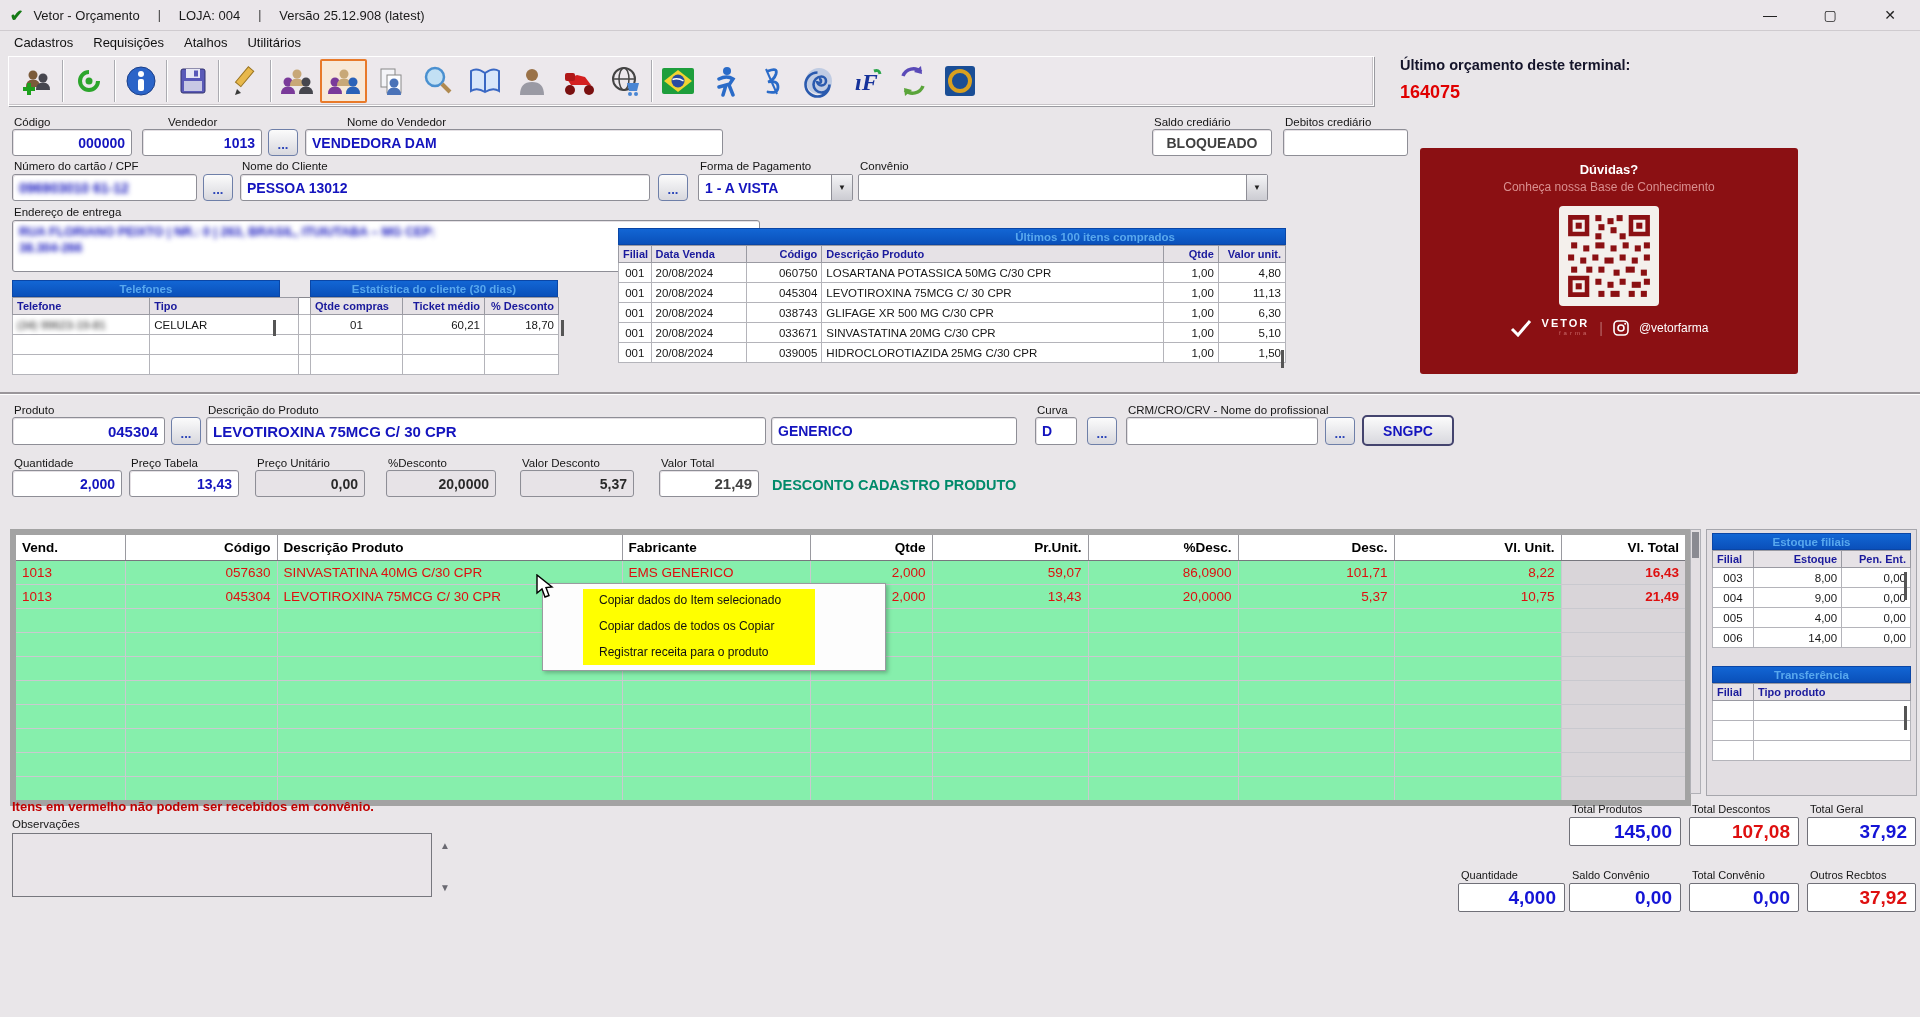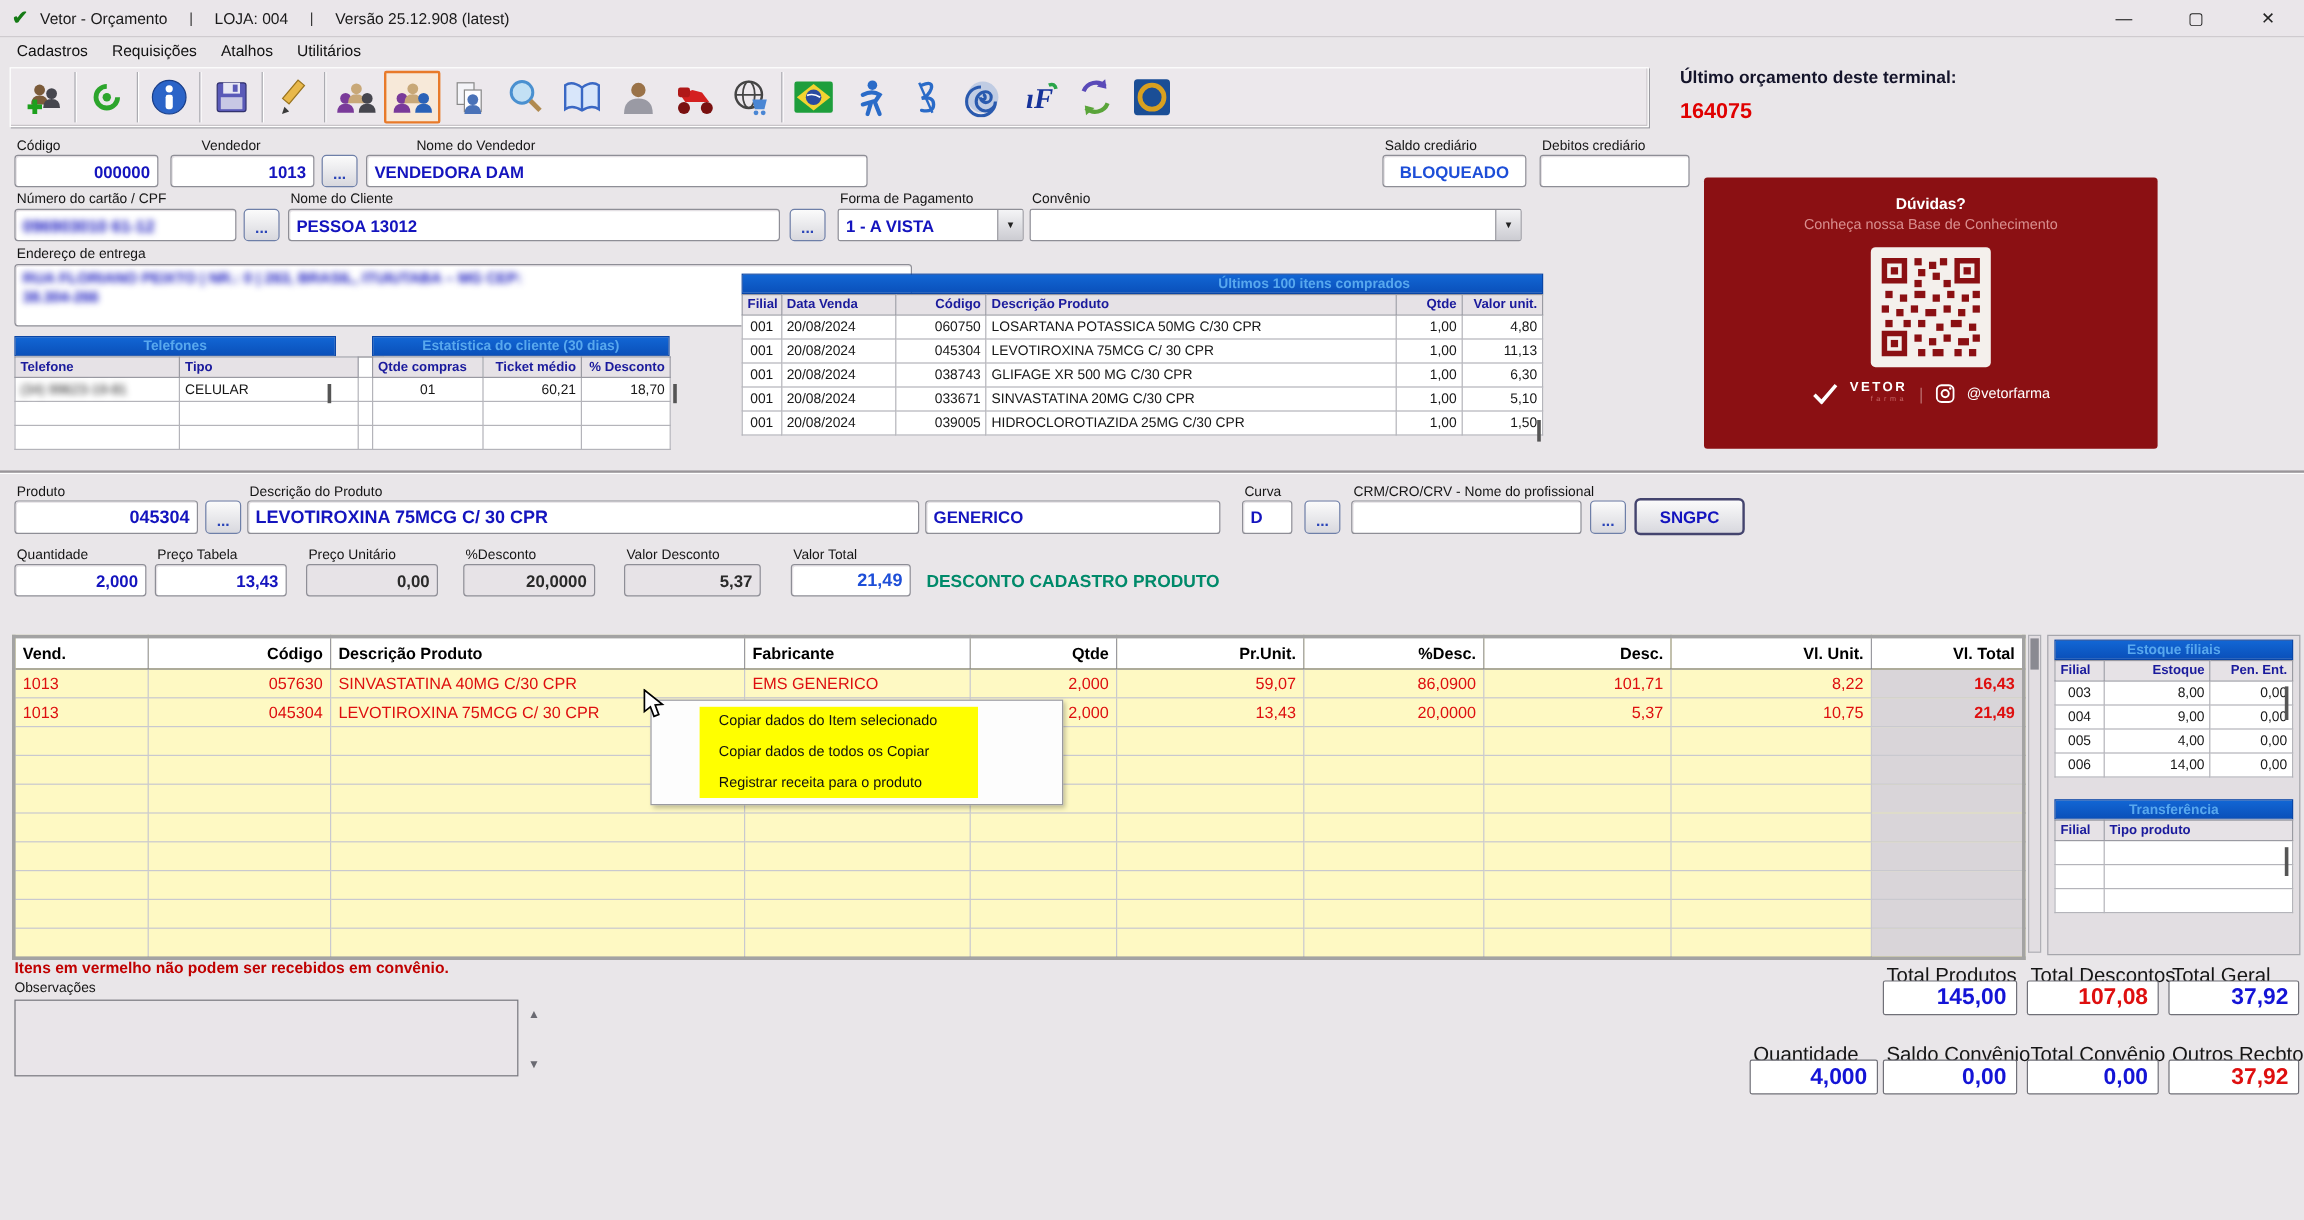--- a/index.html
+++ b/index.html
@@ -2,50 +2,50 @@
 <html><head>
 <meta charset="utf-8">
 <style>
   html,body{margin:0;padding:0;background:#BDBDBD;}
   #app{position:relative;width:1920px;height:1017px;background:#E9E6E9;font-family:"Liberation Sans",sans-serif;overflow:hidden;color:#111;}
   .abs{position:absolute;}
   .lbl{position:absolute;font-size:11.5px;color:#151515;white-space:nowrap;}
   .box{position:absolute;background:#fff;border:1px solid #8E8E96;border-radius:3px;display:flex;align-items:center;padding:0 6px;font-weight:bold;font-size:14px;color:#1414BE;white-space:nowrap;box-sizing:border-box;box-shadow:inset 1px 1px 0 #E4E0E4;}
   .box.ra{justify-content:flex-end;}
   .box.gray{background:#E7E3E7;color:#2A2A2A;}
-  .box.red{color:#1d4ed8;}
+  .box.red{color:#404040;}
   .dots{position:absolute;background:linear-gradient(#FBFBFB,#D8D8DE);border:1px solid #6E7FA8;border-radius:4px;color:#2A44B8;font-weight:bold;font-size:13px;display:flex;align-items:flex-end;justify-content:center;cursor:pointer;box-sizing:border-box;padding-bottom:3px;}
   .combo{position:absolute;background:#fff;border:1px solid #8E8E96;border-radius:2px;display:flex;align-items:center;box-sizing:border-box;font-weight:bold;font-size:14px;color:#1414BE;}
   .combo .val{flex:1;padding:0 6px;overflow:hidden;white-space:nowrap;}
   .combo .arr{width:20px;align-self:stretch;background:linear-gradient(#F4F4F6,#CUCCD2,#CCCCD2);background:linear-gradient(#F4F4F6,#CCCCD2);border-left:1px solid #8E8E96;display:flex;align-items:center;justify-content:center;font-size:8px;color:#222;}
   .bluebar{position:absolute;background:linear-gradient(#1266D4,#0A50BA);color:#58A8EE;font-weight:bold;font-size:11.5px;display:flex;align-items:center;justify-content:center;border:1px solid #0A46A6;box-sizing:border-box;white-space:nowrap;}
   table.mini{position:absolute;border-collapse:collapse;table-layout:fixed;background:#fff;border:1px solid #88888F;}
   table.mini th{background:#E6E2E6;color:#1A1A9C;font-size:11px;font-weight:bold;border:1px solid #9A9AA2;padding:1px 4px;white-space:nowrap;overflow:hidden;text-align:left;height:14px;}
   table.mini td{font-size:11.5px;color:#161616;border:1px solid #B4B4BA;padding:0 4px;height:19px;white-space:nowrap;overflow:hidden;}
   .scrollthumb{position:absolute;width:3px;background:#555;}
-  table.main{position:absolute;border-collapse:collapse;table-layout:fixed;background:#fef9c3;border:3px solid #a3a3a3;}
+  table.main{position:absolute;border-collapse:collapse;table-layout:fixed;background:#86efac;border:6px solid #a3a3a3;}
   table.main th{background:#fff;color:#000;font-size:13.5px;font-weight:bold;border-right:1px solid #9A9AA0;border-bottom:1px solid #77777E;padding:3px 6px;height:19px;white-space:nowrap;overflow:hidden;text-align:left;}
   table.main td{font-size:13.5px;color:#DE0F0F;border-right:1px solid #C9C9CF;border-bottom:1px solid #C9C9CF;padding:0 6px;height:23px;white-space:nowrap;overflow:hidden;}
   table.main th:nth-child(2),table.main th:nth-child(5),table.main th:nth-child(6),table.main th:nth-child(7),table.main th:nth-child(8),table.main th:nth-child(9),table.main th:nth-child(10){text-align:right;}
   table.main td:nth-child(2),table.main td:nth-child(5),table.main td:nth-child(6),table.main td:nth-child(7),table.main td:nth-child(8),table.main td:nth-child(9),table.main td:nth-child(10){text-align:right;}
   table.main td:nth-child(10){background:#D9D5D9;font-weight:bold;}
   table.ult td:nth-child(1){text-align:center;}
   table.ult th:nth-child(3),table.ult td:nth-child(3),table.ult th:nth-child(5),table.ult td:nth-child(5),table.ult th:nth-child(6),table.ult td:nth-child(6){text-align:right;}
   table.est td:nth-child(1){text-align:center;}
   table.est th:nth-child(2),table.est td:nth-child(2),table.est th:nth-child(3),table.est td:nth-child(3){text-align:right;}
   .redacted{filter:blur(2.5px);}
   .tb-btn{width:47px;height:44px;display:flex;align-items:center;justify-content:center;border:1px solid transparent;box-sizing:border-box;background:transparent;padding:0;cursor:pointer;}
   .tb-btn.sel{border:2px solid #E87A2A;background:#F7E9D9;border-radius:2px;}
   .tb-sep{width:1px;height:42px;background:#ABABB1;margin:0 2px;box-shadow:1px 0 0 #fff;}
   .menu-item{padding:3px 10px;font-size:13px;color:#111;cursor:pointer;}
   .winbtn{width:44px;height:28px;display:flex;align-items:center;justify-content:center;font-size:14px;color:#222;cursor:pointer;}
   .ctx{position:absolute;background:#FDFDFD;border:1px solid #9A9AA0;box-shadow:2px 2px 4px rgba(0,0,0,.25);box-sizing:border-box;}
   .ctx .yellow{position:absolute;left:40px;top:5px;right:70px;bottom:5px;background:#FFFF00;}
   .ctx .item{position:relative;font-size:12px;color:#101010;padding:4px 8px;height:18px;cursor:pointer;white-space:nowrap;}
-  .totlbl{position:absolute;font-size:17px;color:#151515;white-space:nowrap;}
+  .totlbl{position:absolute;font-size:11px;color:#151515;white-space:nowrap;}
   .totbox{position:absolute;background:#fff;border:1px solid #707078;border-radius:2px;display:flex;align-items:center;justify-content:flex-end;padding:0 8px;font-weight:bold;font-size:19px;box-sizing:border-box;}
   .blue{color:#1414D6;} .redv{color:#DE0F0F;} .teal{color:#008A6A;}
   svg{display:block;}
 </style>
 </head>
 <body>
 
 <svg width="0" height="0" style="position:absolute">
   <defs>
     <g id="person">

